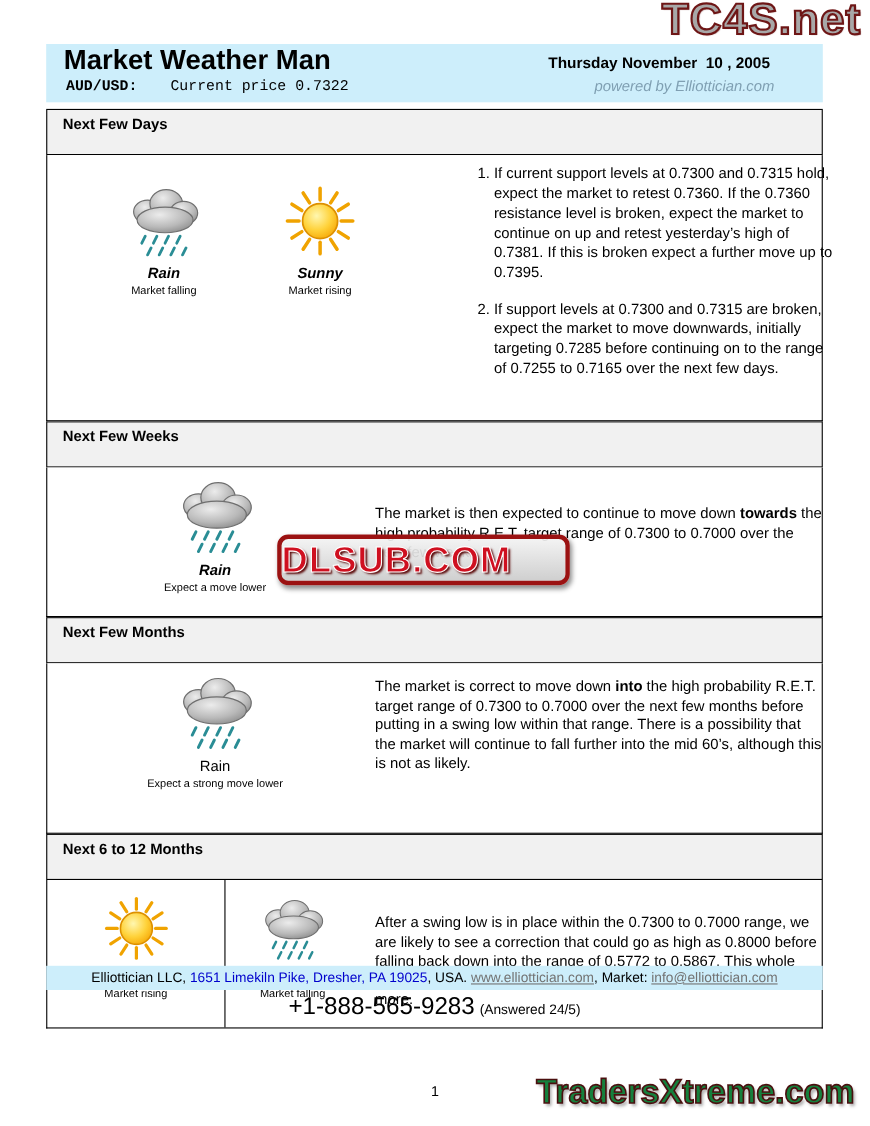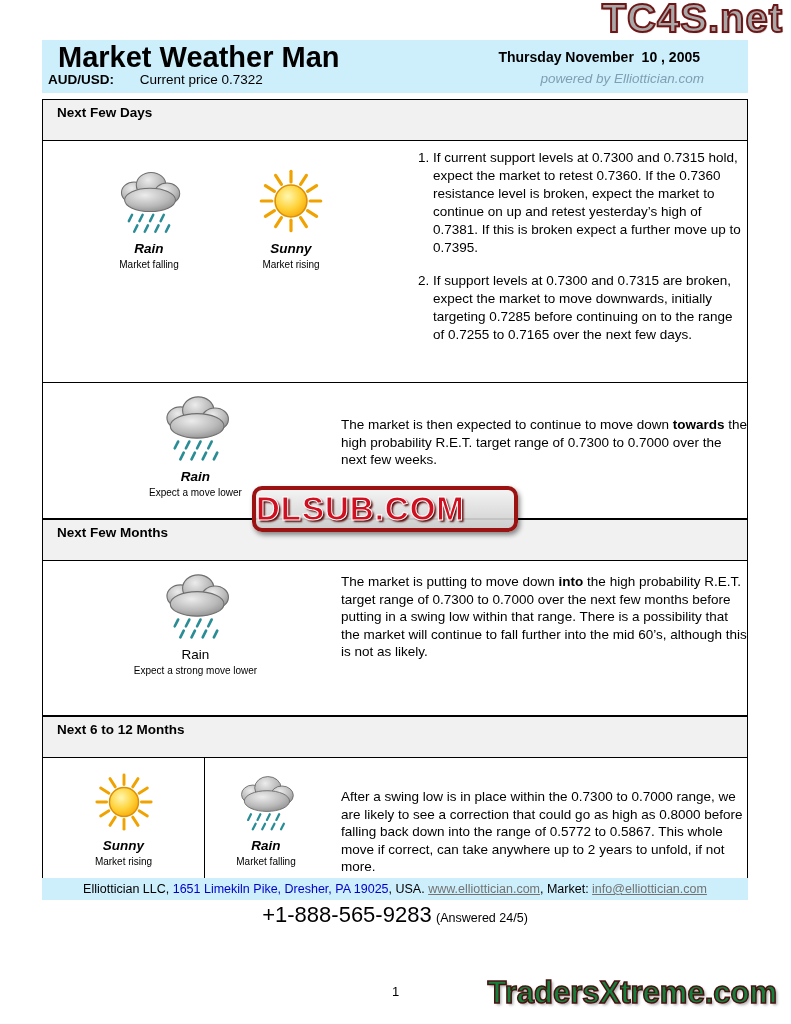--- a/index.html
+++ b/index.html
@@ -29,23 +29,23 @@
   }
   .traders {
     position:absolute; right:14px; top:975px; z-index:6;
     font-size:31px; font-weight:bold; color:#15803d;
     -webkit-text-stroke:1.5px #4a0f0f;
     text-shadow:2px 2px 3px rgba(0,0,0,.35);
   }
 
   
   .header { position:absolute; left:42px; top:40px; width:706px; height:53px; background:#cdeefb; }
-  .header .title { position:absolute; left:16px; top:1px; font-size:29px; font-weight:bold; }
+  .header .title { position:absolute; left:16px; top:1px; font-size:25px; font-weight:bold; }
   .header .date { position:absolute; right:48px; top:9px; font-size:14px; font-weight:bold; white-space:pre; }
-  .header .row2 { position:absolute; left:6px; top:32px; font-size:13.5px; }
+  .header .row2 { position:absolute; left:18px; top:32px; font-size:13.5px;font-family:Liberation Mono, monospace; }
   .header .pair { font-weight:bold; }
   .header .price { margin-left:22px; }
   .header .powered { position:absolute; right:44px; top:31px; font-size:13.5px; font-style:italic; color:#7f9fb2; }
 
   
   .doc { position:absolute; left:42px; top:99px; width:706px; }
   .sec-band {
     border:1px solid #000; background:#f1f1f1;
     height:42px; line-height:25px; padding-left:14px;
     font-weight:bold; font-size:13.5px;
@@ -58,21 +58,21 @@
 
   .iblock { position:absolute; text-align:center; }
   .wicon { display:block; margin:0 auto; }
   .wlabel { font-weight:bold; font-style:italic; font-size:13.5px; margin-top:4px; }
   .wlabel.plain { font-weight:normal; font-style:normal; }
   .wcaption { font-size:10px; margin-top:3px; }
 
   
   .ib-rain1 { left:44px; top:24px; width:124px; }
   .ib-sun1  { left:186px; top:24px; width:124px; }
-  .list1 { position:absolute; left:366px; top:8px; width:334px; font-size:13.5px; line-height:18px; }
+  .list1 { position:absolute; left:382px; top:8px; width:334px; font-size:13.5px; line-height:18px; }
   .list1 ol { margin:0; padding-left:24px; }
   .list1 li { margin-bottom:15px; }
 
   
   .ib-mid { left:60px; top:6px; width:185px; }
   .para { position:absolute; left:298px; font-size:13.5px; line-height:17.5px; }
   .para-weeks { top:33px; width:408px; }
   .para-months { top:12px; width:408px; }
   .para-year { top:30px; width:410px; }
 
@@ -183,20 +183,21 @@
         <div class="list1">
           <ol>
             <li>If current support levels at 0.7300 and 0.7315 hold, expect the market to retest 0.7360. If the 0.7360 resistance level is broken, expect the market to continue on up and retest yesterday’s high of 0.7381. If this is broken expect a further move up to 0.7395.</li>
             <li>If support levels at 0.7300 and 0.7315 are broken, expect the market to move downwards, initially targeting 0.7285 before continuing on to the range of 0.7255 to 0.7165 over the next few days.</li>
           </ol>
         </div>
       </div>
     </div>
 
     <div>
+      <div class="sec-band">Next Few Weeks</div>
       <div class="sec-body b2">
         <div class="iblock ib-mid">
           <svg class="wicon" width="84" height="76">
               <use href="#icon-rain"></use>
             </svg>
           <div class="wlabel">Rain</div>
           <div class="wcaption">Expect a move lower</div>
         </div>
         <div class="para para-weeks">
           <span>The market is then expected to continue to move down </span><b>towards</b><span> the high probability R.E.T. target range of 0.7300 to 0.7000 over the next few weeks.</span>
@@ -208,21 +209,21 @@
       <div class="sec-band">Next Few Months</div>
       <div class="sec-body b3">
         <div class="iblock ib-mid">
           <svg class="wicon" width="84" height="76">
               <use href="#icon-rain"></use>
             </svg>
           <div class="wlabel plain">Rain</div>
           <div class="wcaption">Expect a strong move lower</div>
         </div>
         <div class="para para-months">
-          <span>The market is putting to move down </span><b>into</b><span> the high probability R.E.T. target range of 0.7300 to 0.7000 over the next few months before putting in a swing low within that range.  There is a possibility that the market will continue to fall further into the mid 60’s, although this is not as likely.</span>
+          <span>The market is correct to move down </span><b>into</b><span> the high probability R.E.T. target range of 0.7300 to 0.7000 over the next few months before putting in a swing low within that range.  There is a possibility that the market will continue to fall further into the mid 60’s, although this is not as likely.</span>
         </div>
       </div>
     </div>
 
     <div>
       <div class="sec-band">Next 6 to 12 Months</div>
       <div class="sec-body b4">
         <div class="cell cell1">
           <svg class="wicon" width="62" height="64">
               <use href="#icon-sun"></use>

